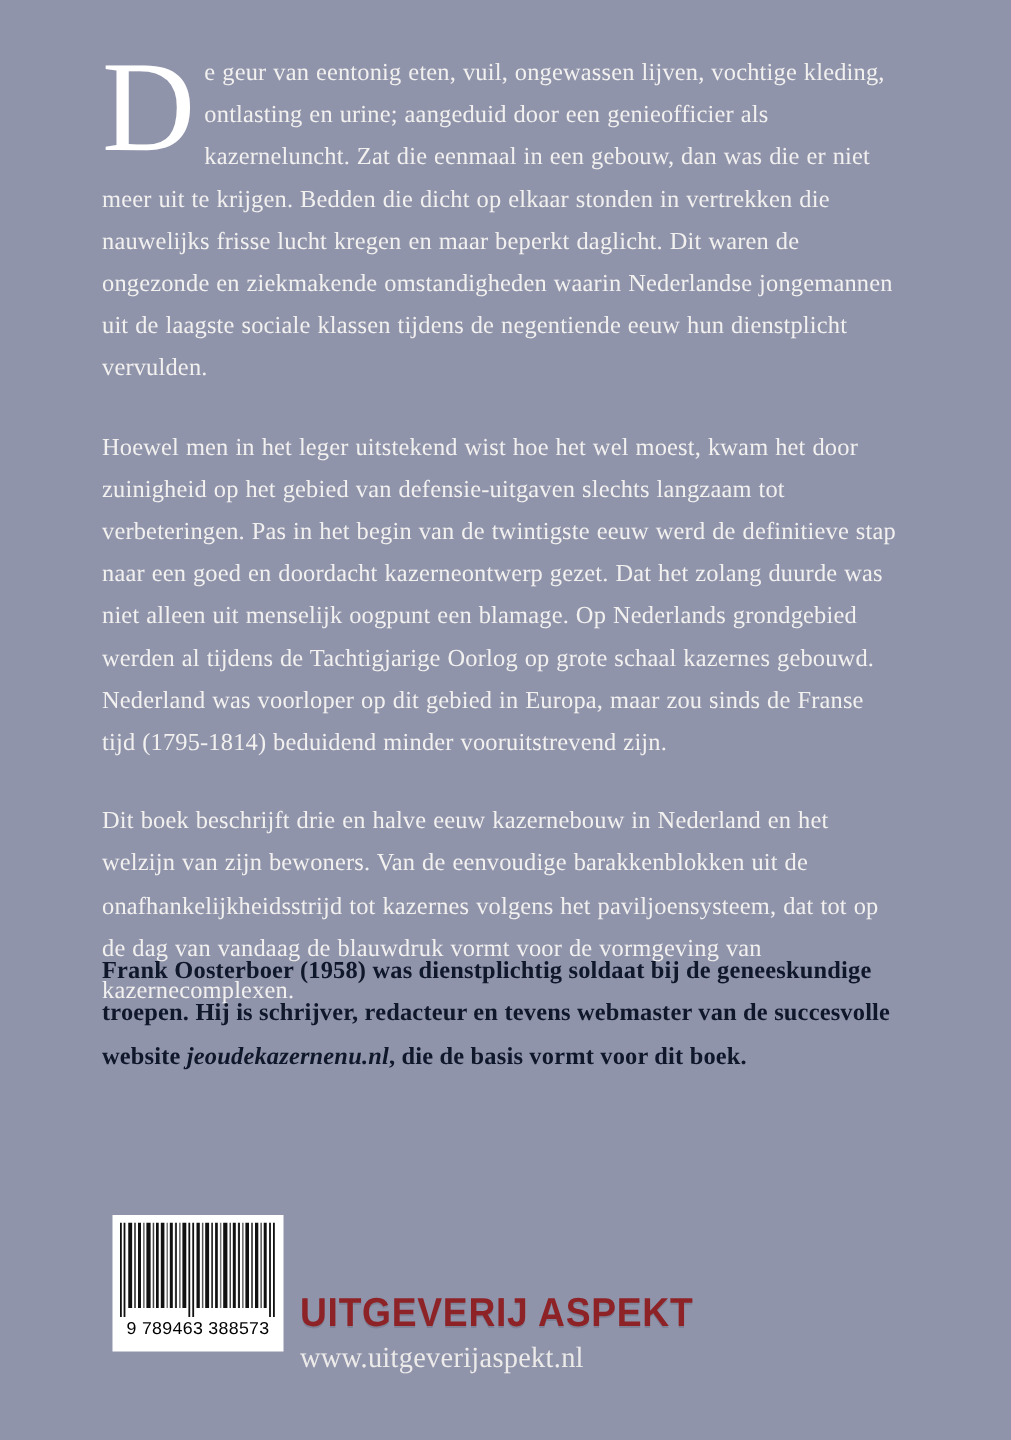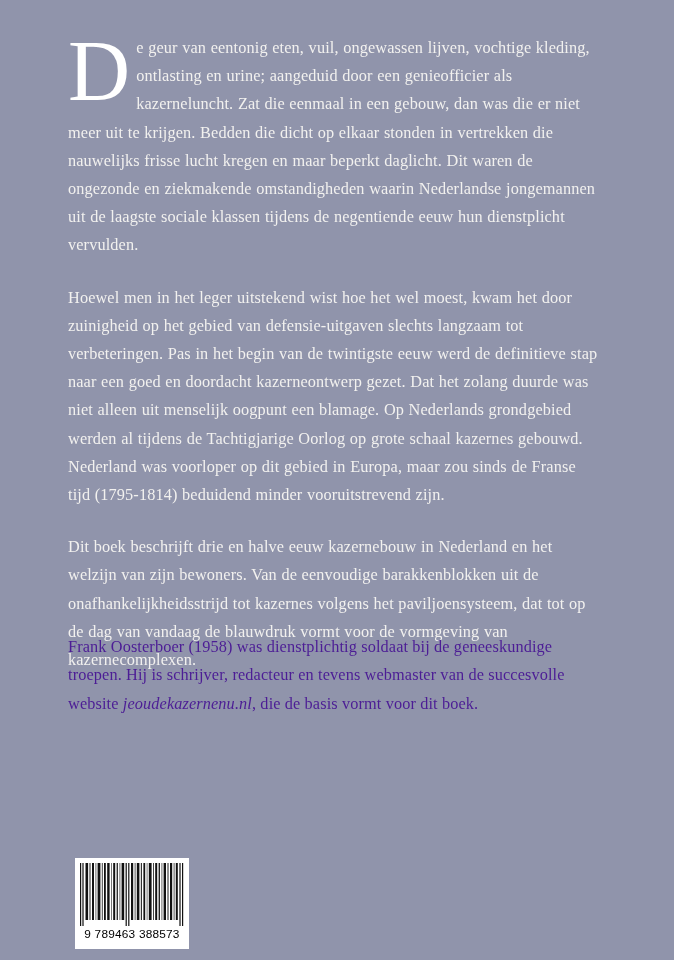--- a/index.html
+++ b/index.html
@@ -63,36 +63,37 @@
   }
 
   .bio-block {
     position: absolute;
     left: 68px;
     top: 633px;
     width: 540px;
   }
 
   .bio {
-    color: #4c1d95;
+    color: #0f172a;
     font-size: 16.3px;
     line-height: 28.4px;
     letter-spacing: 0.12px;
     margin: 0;
+    font-weight: bold;
   }
 
   .bio .site {
     font-style: italic;
   }
 
   
   .barcode-box {
     position: absolute;
     left: 75px;
-    top: 858px;
+    top: 810px;
     width: 114px;
     height: 91px;
     background: #ffffff;
     box-sizing: border-box;
     padding: 5px 5px 0 5px;
   }
   .barcode-bars {
     height: 63px;
     width: 104px;
     display: block;
@@ -194,14 +195,18 @@
       <rect x="87.4" y="0" width="1.2" height="57" fill="#444"></rect>
       <rect x="90.0" y="0" width="2.2" height="57" fill="#111"></rect>
       <rect x="93.6" y="0" width="1.0" height="57" fill="#555"></rect>
       <rect x="95.8" y="0" width="2.0" height="57" fill="#111"></rect>
       <rect x="99.4" y="0" width="1.2" height="63" fill="#111"></rect>
       <rect x="102.0" y="0" width="1.2" height="63" fill="#111"></rect>
     </svg>
     <div class="barcode-digits">9  789463  388573</div>
   </div>
 
+  <div class="publisher">
+    <div class="publisher-name">UITGEVERIJ ASPEKT</div>
+    <div class="publisher-url">www.uitgeverijaspekt.nl</div>
+  </div>
 
 </div>
 
 </body></html>

